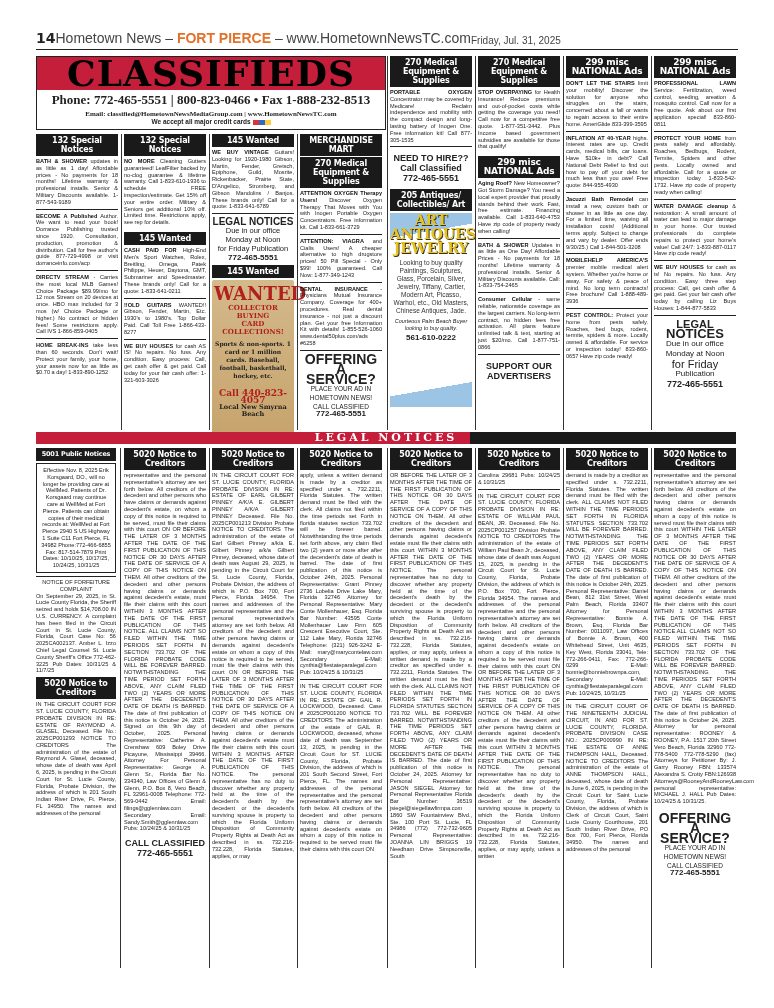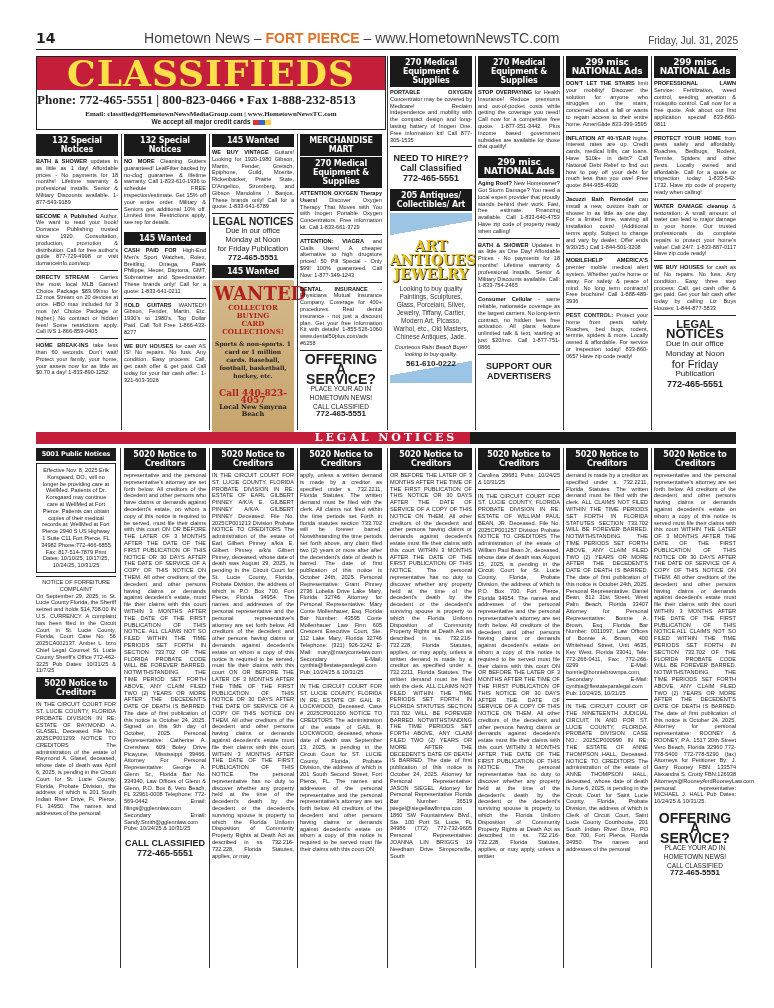--- a/index.html
+++ b/index.html
@@ -1,24 +1,24 @@
 <!DOCTYPE html>
 <html><head>
 <meta charset="utf-8">
 <style>
 *{box-sizing:border-box;margin:0;padding:0}
 body{width:774px;height:1008px;background:#fff;font-family:"Liberation Sans",sans-serif;color:#222;position:relative;overflow:hidden}
-.pghead{position:absolute;top:30px;left:36px;right:36px;height:20px;border-bottom:1.5px solid #222;display:flex;justify-content:space-between;align-items:flex-end;padding-bottom:3px}
+.pghead{position:absolute;top:30px;left:36px;right:36px;height:20px;border-bottom:1.5px solid #222;display:flex;align-items:flex-end;padding-bottom:3px}
 .pgnum{font-weight:bold;font-size:14px;font-family:"DejaVu Sans",sans-serif}
 .pgtitle{font-size:14px;color:#444}
 .pgtitle .fp{color:#e0722a;font-weight:bold}
 .pgdate{font-size:10px;color:#444}
 .banner{position:absolute;top:56px;left:36px;width:350px;height:74px;border:1.5px solid #222}
-.banner .red{background:#c41e3a;height:33px;color:#fde047;font-family:"DejaVu Serif",serif;font-weight:bold;font-size:36px;text-align:center;line-height:33px;letter-spacing:1px}
-.banner .phone{font-family:"Liberation Serif",serif;font-weight:bold;font-size:13px;margin-top:2px}
+.banner .red{background:#c41e3a;height:33px;color:#000000;font-family:"DejaVu Serif",serif;font-weight:bold;font-size:36px;text-align:center;line-height:33px;letter-spacing:1px}
+.banner .phone{font-family:"Liberation Serif",serif;font-weight:bold;font-size:13px;text-align:center;margin-top:2px}
 .banner .email{font-family:"Liberation Serif",serif;font-weight:bold;font-size:7px;text-align:center;margin-top:2px}
 .banner .cards{font-size:6.5px;text-align:center;font-weight:bold}
 .cardicon{display:inline-block;width:18px;height:5px;background:linear-gradient(90deg,#d33 0 33%,#36c 33% 66%,#fc3 66%);vertical-align:middle}
 .col{position:absolute;font-size:5.6px;line-height:6.8px;text-align:justify}
 .hdr{background:#1a1a1a;color:#fff;text-align:center;font-family:"DejaVu Sans",sans-serif;font-weight:bold;font-size:8px;line-height:9px;padding:2px 1px;margin-bottom:2px;letter-spacing:-0.2px}
 .hdr.big{font-size:9px}
 .ad{margin-bottom:3px;padding-bottom:3px;border-bottom:1px solid #222}
 .ad b{font-weight:bold;color:#111}
 .vline{position:absolute;width:1px;background:#333}
 .notice{text-align:center;line-height:9px}
@@ -29,21 +29,21 @@
 .offer{text-align:center}
 .offer .t{font-weight:bold;font-size:14px;line-height:10px}
 .offer .l{font-size:6.5px;line-height:9px}
 .offer .p{font-weight:bold;font-size:8px}
 .wanted{background:linear-gradient(#d4b98a,#c7a46d);border-radius:2px;padding:4px 2px;text-align:center;font-family:"DejaVu Serif",serif;height:154px}
 .wanted .w{color:#b21f1f;font-weight:bold;font-size:18px;line-height:20px}
 .wanted .c{color:#b21f1f;font-weight:bold;font-size:7px;line-height:8px}
 .wanted .s{font-size:6px;font-weight:bold;line-height:8px;margin-top:4px}
 .wanted .ph{color:#b21f1f;font-weight:bold;font-size:9px;margin-top:10px}
 .wanted .loc{font-size:6.5px;font-weight:bold}
-.art{background:linear-gradient(170deg,#9cc4e4 0 12%,#fff 12% 88%,#9cc4e4 88%);height:170px;text-align:center;padding-top:26px}
+.art{background:linear-gradient(170deg,#9cc4e4 0 12%,#fff 12% 88%,#9cc4e4 88%);height:194px;text-align:center;}
 .art .w{color:#e8c21f;font-family:"DejaVu Serif",serif;font-weight:bold;font-size:14px;line-height:14px;text-shadow:1px 1px 0 #333}
 .art .d{font-size:6.5px;line-height:8px;margin-top:4px;color:#333}
 .art .i{font-style:italic;font-size:5.5px;margin-top:3px}
 .art .ph{font-weight:bold;font-size:8px;margin-top:3px}
 .legalbar{position:absolute;top:432px;left:36px;width:700px;height:12px;background:linear-gradient(90deg,#c41e3a 0 62%,#1a1a1a 62%);color:#fff;font-family:"DejaVu Serif",serif;font-weight:bold;font-size:11px;line-height:12px;text-align:center;letter-spacing:3px}
 .box{border:1px solid #222;padding:3px;text-align:center}
 </style>
 </head>
 <body>
 

